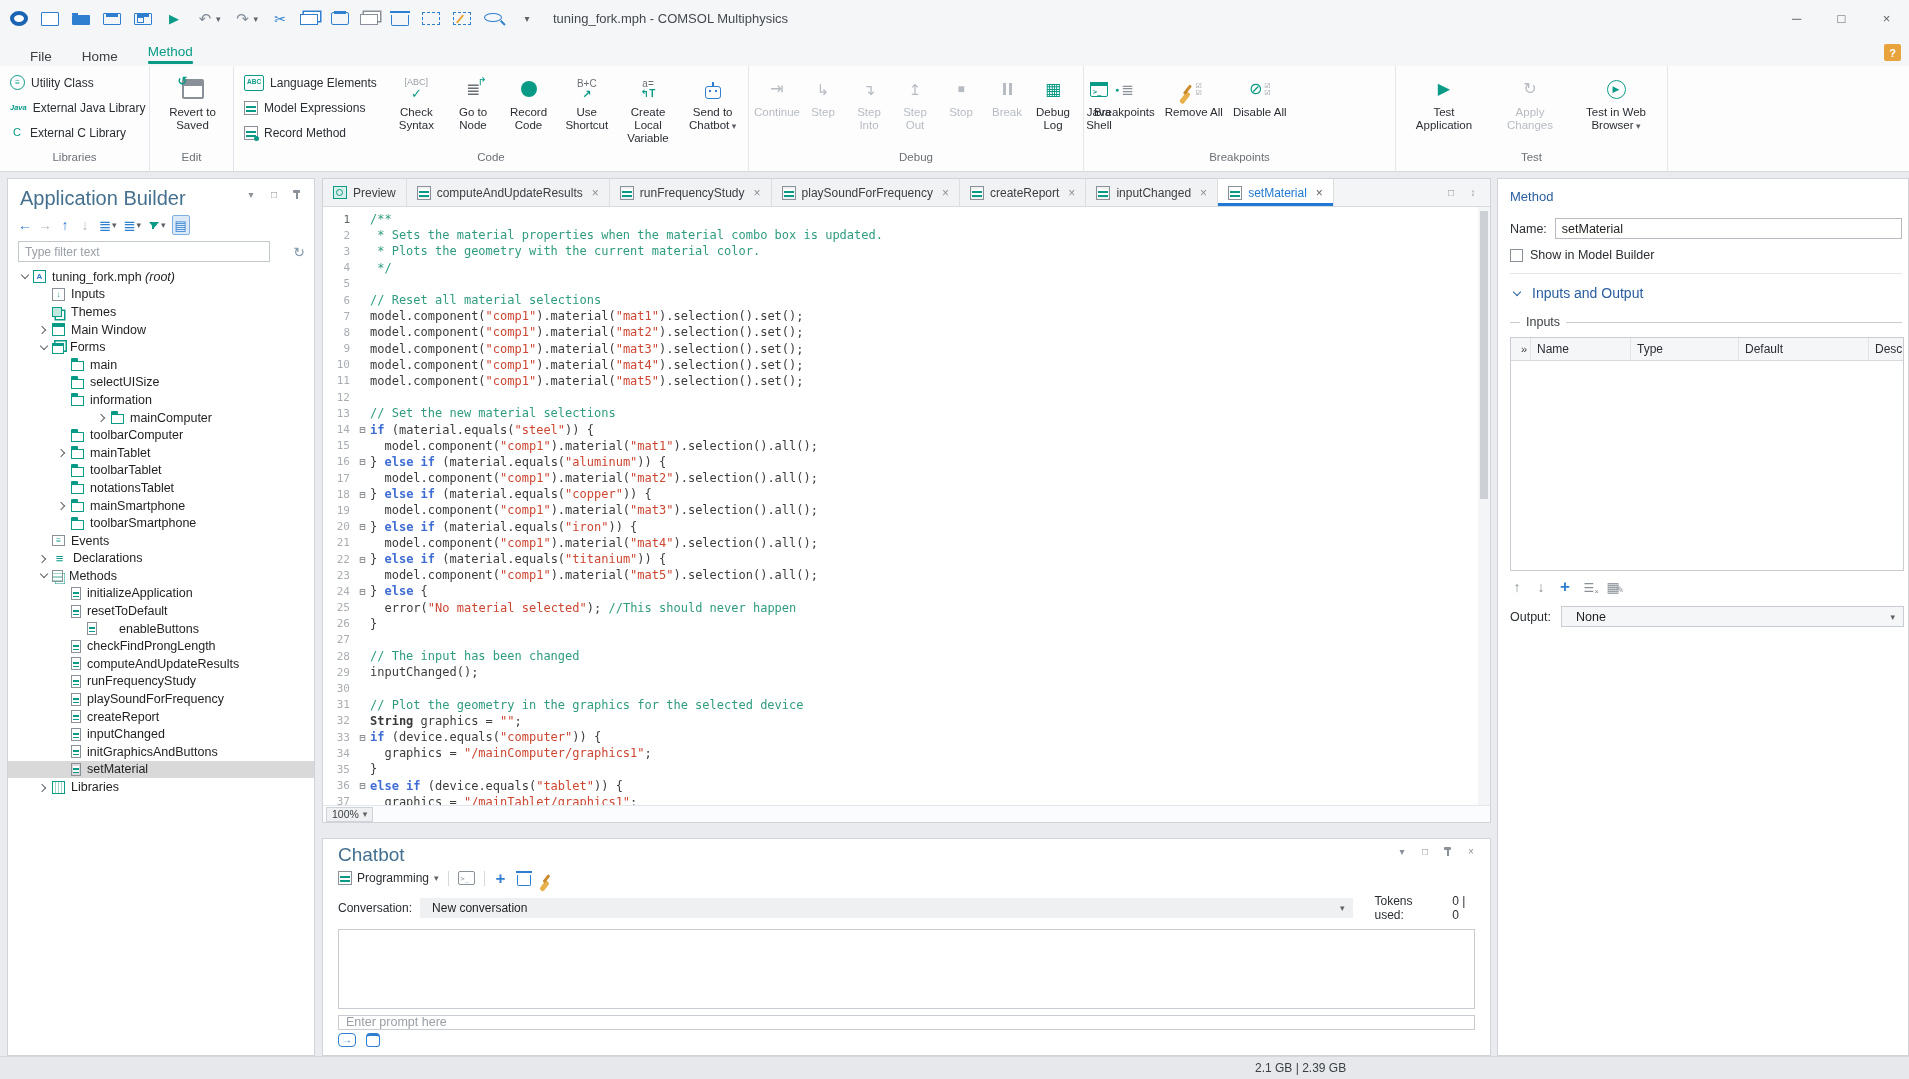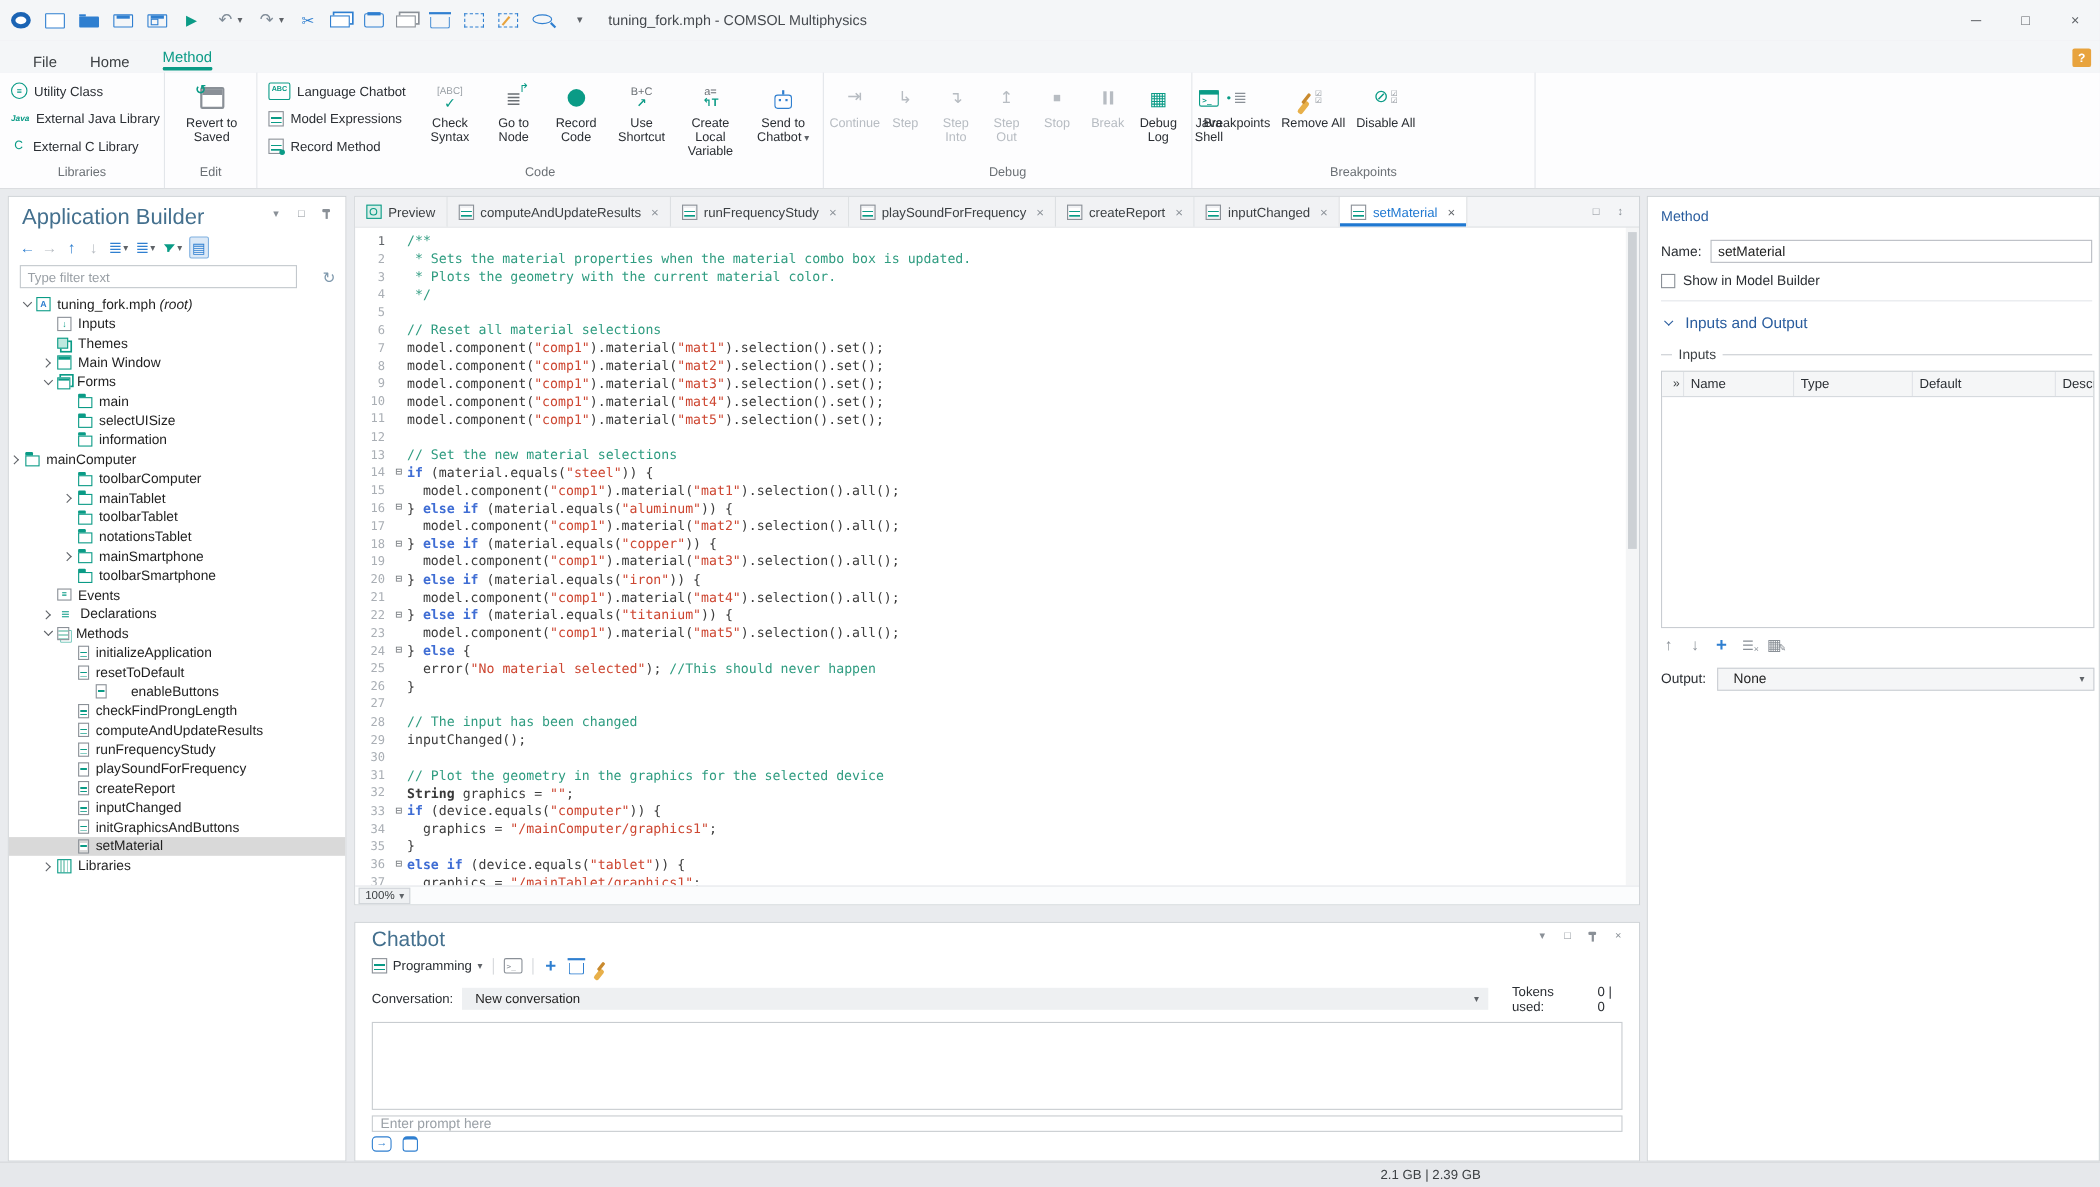--- a/index.html
+++ b/index.html
@@ -369,21 +369,21 @@
             <div class="rlabel">Revert to Saved</div>
           </div>
         </div>
         <div class="rgroup-label">Edit</div>
       </div>
       <div class="rgroup">
         <div class="rgroup-body">
           <div class="rstack">
             <div class="rbtn-small">
               <span class="ic ic-language-elements"></span>
-              <span class="rsm-label">Language Chatbot</span>
+              <span class="rsm-label">Language Elements</span>
             </div>
             <div class="rbtn-small">
               <span class="ic ic-model-expressions"></span>
               <span class="rsm-label">Model Expressions</span>
             </div>
             <div class="rbtn-small">
               <span class="ic ic-record-method"></span>
               <span class="rsm-label">Record Method</span>
             </div>
           </div>
@@ -494,20 +494,43 @@
             <div class="rlabel">Remove All</div>
           </div>
           <div class="rbtn-large">
             <div class="ricon">
               <span class="ic ic-disable-all"></span>
             </div>
             <div class="rlabel">Disable All</div>
           </div>
         </div>
         <div class="rgroup-label">Breakpoints</div>
+      </div>
+      <div class="rgroup">
+        <div class="rgroup-body">
+          <div class="rbtn-large">
+            <div class="ricon">
+              <span class="ic ic-test-application"></span>
+            </div>
+            <div class="rlabel">Test Application</div>
+          </div>
+          <div class="rbtn-large disabled">
+            <div class="ricon">
+              <span class="ic ic-apply-changes"></span>
+            </div>
+            <div class="rlabel">Apply Changes</div>
+          </div>
+          <div class="rbtn-large">
+            <div class="ricon">
+              <span class="ic ic-test-web"></span>
+            </div>
+            <div class="rlabel">Test in Web Browser<span class="caret"> ▾</span></div>
+          </div>
+        </div>
+        <div class="rgroup-label">Test</div>
       </div>
     </div>
 
   <div class="panel appbuilder">
     <div class="ab-head">
       <div class="ptitle">Application Builder</div>
       <div class="pctrl">
         <span class="ic" data-g="▾"></span>
         <span class="ic" data-g="□"></span>
         <span class="ic ic-pin"></span>
@@ -580,21 +603,21 @@
         <div class="trow" style="padding-left: 48px;">
           <span class="exp"></span>
           <span class="ti ti-form"></span>
           <span class="tlabel">selectUISize</span>
         </div>
         <div class="trow" style="padding-left: 48px;">
           <span class="exp"></span>
           <span class="ti ti-form"></span>
           <span class="tlabel">information</span>
         </div>
-        <div class="trow" style="">
+        <div class="trow" style="padding-left: 48px; margin-left: 40px;">
           <span class="exp closed"></span>
           <span class="ti ti-form"></span>
           <span class="tlabel">mainComputer</span>
         </div>
         <div class="trow" style="padding-left: 48px;">
           <span class="exp"></span>
           <span class="ti ti-form"></span>
           <span class="tlabel">toolbarComputer</span>
         </div>
         <div class="trow" style="padding-left: 48px;">

